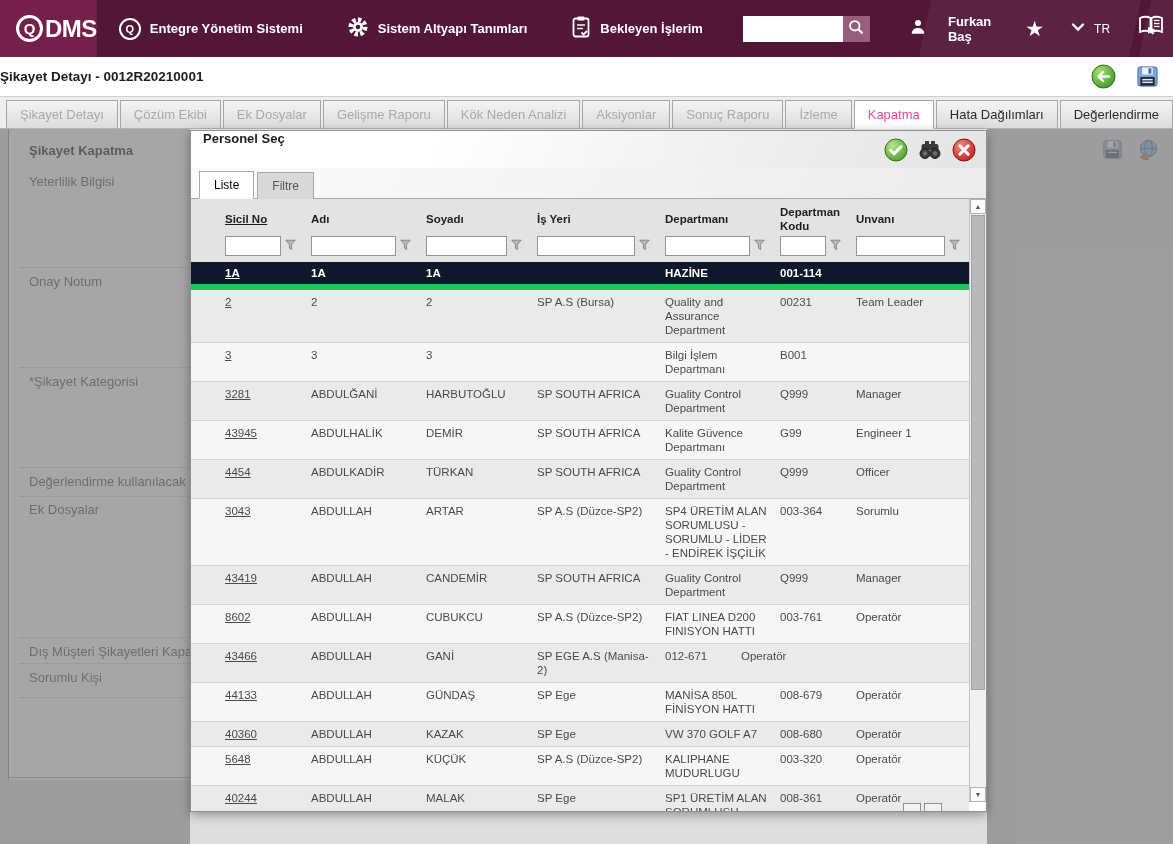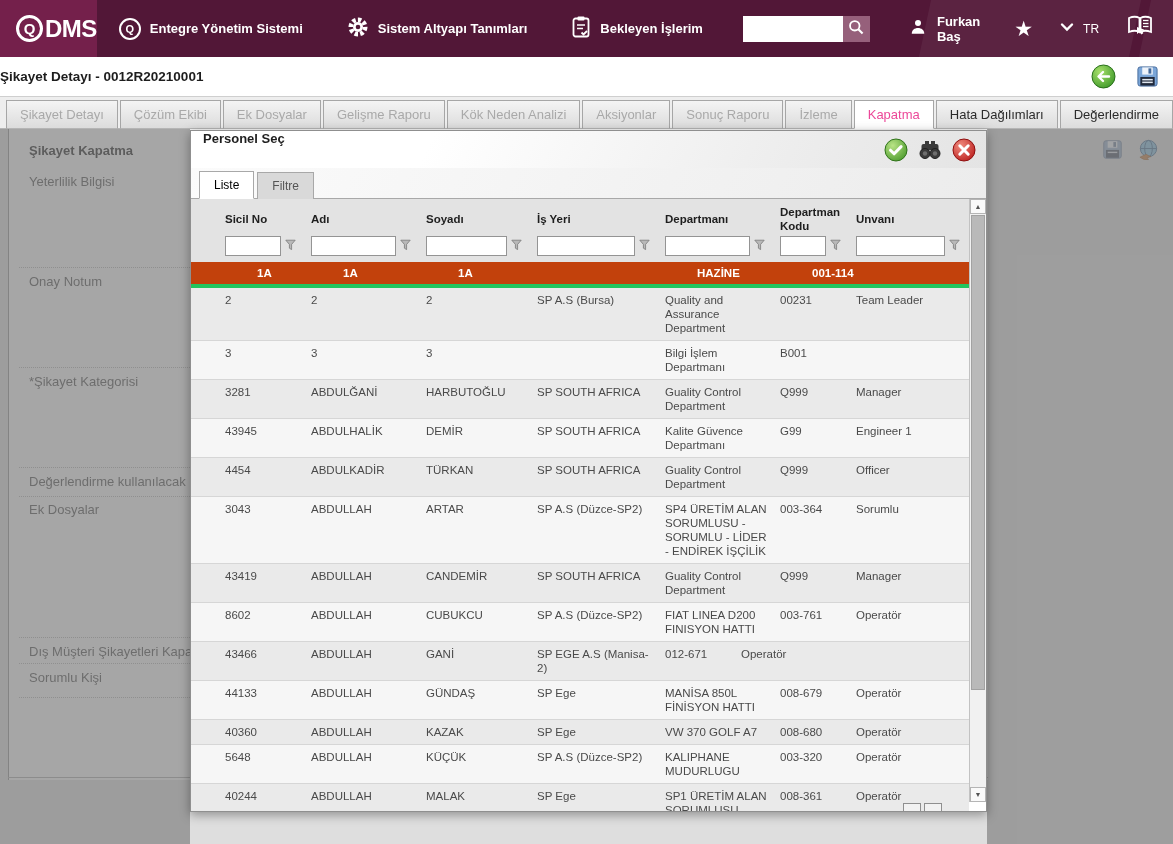--- a/index.html
+++ b/index.html
@@ -12,21 +12,21 @@
   .band-a { left:925px; width:210px; }
   .band-b { left:1145px; width:80px; }
   .logo-block { position:relative; width:122px; height:57px; background:#74204b; clip-path:polygon(0 0,117px 0,100px 100%,0 100%); display:flex; align-items:center; padding-left:16px; z-index:2; }
   .logo-mark { width:27px; height:27px; border:3px solid #fff; border-radius:50%; display:flex; align-items:center; justify-content:center; font-weight:bold; font-size:15px; color:#fff; }
   .logo-text { font-size:24px; font-weight:bold; letter-spacing:-0.5px; margin-left:2px; }
   .nav-item { display:flex; align-items:center; gap:9px; padding:0 22px; font-size:13px; font-weight:600; white-space:nowrap; z-index:2; }
   .nav-sep { width:1px; background:rgba(255,255,255,0.28); z-index:2; }
   .nav-search { display:flex; align-items:center; padding:0 18px; z-index:2; }
   .nav-search input { width:100px; height:26px; border:none; background:#fff; padding:0 6px; font-size:12px; outline:none; }
   .nav-search .search-btn { width:27px; height:26px; background:#96607b; border:none; display:flex; align-items:center; justify-content:center; cursor:pointer; }
-  .nav-user { display:flex; align-items:center; gap:9px; padding:0 20px; font-size:13px; font-weight:600; z-index:2; }
+  .nav-user { display:flex; align-items:center; gap:20px; padding:0 20px; font-size:13px; font-weight:600; z-index:2; }
   .nav-spacer { flex:1; }
   .nav-ico { display:flex; align-items:center; justify-content:center; padding:0 14px; z-index:2; }
   .star-glyph { font-size:21px; color:#fff; line-height:1; }
   .lang { display:flex; align-items:center; gap:8px; padding:0 12px; font-size:12px; z-index:2; }
 
   
   .titlebar { position:absolute; left:0; top:57px; width:1173px; height:40px; background:#fff; border-bottom:1px solid #cfcfcf; display:flex; align-items:center; }
   .page-title { font-size:13.5px; font-weight:bold; color:#1d1d1d; }
   .titlebar-icons { position:absolute; right:14px; top:7px; display:flex; gap:20px; align-items:center; }
 
@@ -62,31 +62,31 @@
   .dlg-title { font-size:13px; font-weight:bold; color:#1e1e1e; padding-left:12px; }
   .dlg-head-icons { position:absolute; right:10px; top:7px; display:flex; gap:9px; align-items:center; }
   .dlg-tabs { position:absolute; left:0; top:37px; right:0; height:31px; display:flex; align-items:flex-end; padding-left:8px; border-bottom:1px solid #a8a8a8; background:linear-gradient(115deg,#fbfbfb,#ececec); }
   .dtab { border:1px solid #a8a8a8; border-bottom:none; font-size:12px; padding:6px 14px; margin-right:3px; color:#555; background:#d9d9d9; cursor:pointer; margin-bottom:-1px; }
   .dtab.active { background:#fff; color:#000000; border-bottom:1px solid #fff; }
   .dlg-body { position:absolute; left:0; top:68px; right:0; bottom:0; background:#fff; overflow:hidden; }
 
   .grid { position:absolute; left:0; top:0; width:778px; bottom:0; overflow:hidden; font-size:11.5px; }
   .grow { display:flex; }
   .gcell { flex:none; padding:3px 6px; line-height:14px; color:#4a4a4a; overflow:hidden; }
-  .c0{ width:28px; } .c1{ width:86px; } .c2{ width:115px; } .c3{ width:111px; }
+  .c0{ width:28px; } .c1{ width:86px;text-decoration:underline; } .c2{ width:115px; } .c3{ width:111px; }
   .c4{ width:128px; } .c5{ width:115px; } .c6{ width:76px; } .c7{ width:119px; }
   .thead { background:#e3e3e3; align-items:center; min-height:30px; }
   .thead .gcell { font-weight:bold; color:#1e1e1e; padding-top:6px; padding-bottom:2px; }
   .tfilter { background:#e3e3e3; padding-bottom:5px; }
   .tfilter .gcell { display:flex; align-items:center; gap:4px; padding-top:1px; padding-bottom:1px; }
   .tfilter input { width:calc(100% - 18px); height:20px; border:1px solid #949494; background:#fff; padding:0 3px; font-size:11px; outline:none; }
   .trow { border-bottom:1px solid #d6d6d6; background:#f6f6f6; }
   .trow.alt { background:#eaeaea; }
   .trow .gcell { padding-top:5px; padding-bottom:5px; }
-  .trow.selected { background:#c2410c; border-bottom:4px solid #22c55e;padding-left:32px; }
+  .trow.selected { background:#0f172a; border-bottom:6px solid #22c55e; }
   .trow.selected .gcell { color:#fff; font-weight:bold; padding-top:4px; padding-bottom:4px; }
 
   .vscroll { position:absolute; right:0; top:0; width:17px; bottom:9px; background:#f1f1f1; border-left:1px solid #c2c2c2; }
   .vs-btn { position:absolute; left:0; width:16px; height:15px; background:#fafafa; border:1px solid #b5b5b5; color:#555; font-size:7px; display:flex; align-items:center; justify-content:center; cursor:pointer; }
   .vs-up { top:0; }
   .vs-down { bottom:0; }
   .vs-thumb { position:absolute; left:1px; top:16px; width:14px; height:475px; background:#b9b9b9; border:1px solid #a2a2a2; cursor:grab; }
   .pager-sliver { position:absolute; right:44px; bottom:0; height:8px; overflow:hidden; display:flex; gap:3px; }
   .pager-sliver span { display:block; width:18px; height:14px; background:#f2f2f2; border:1px solid #8f8f8f; }
 

